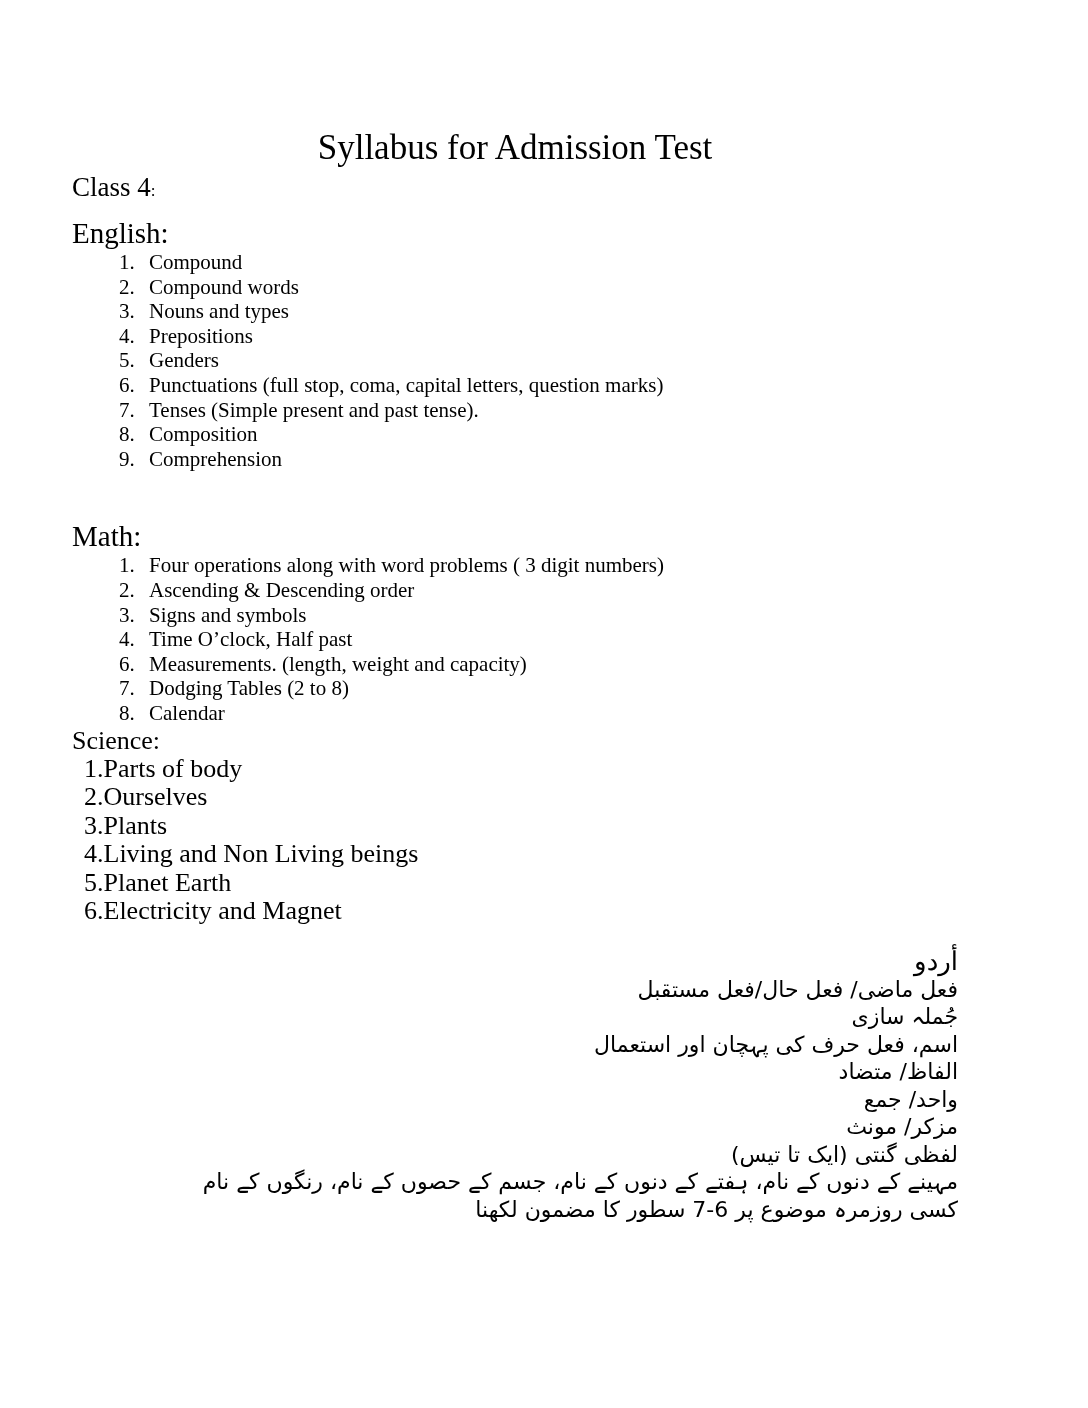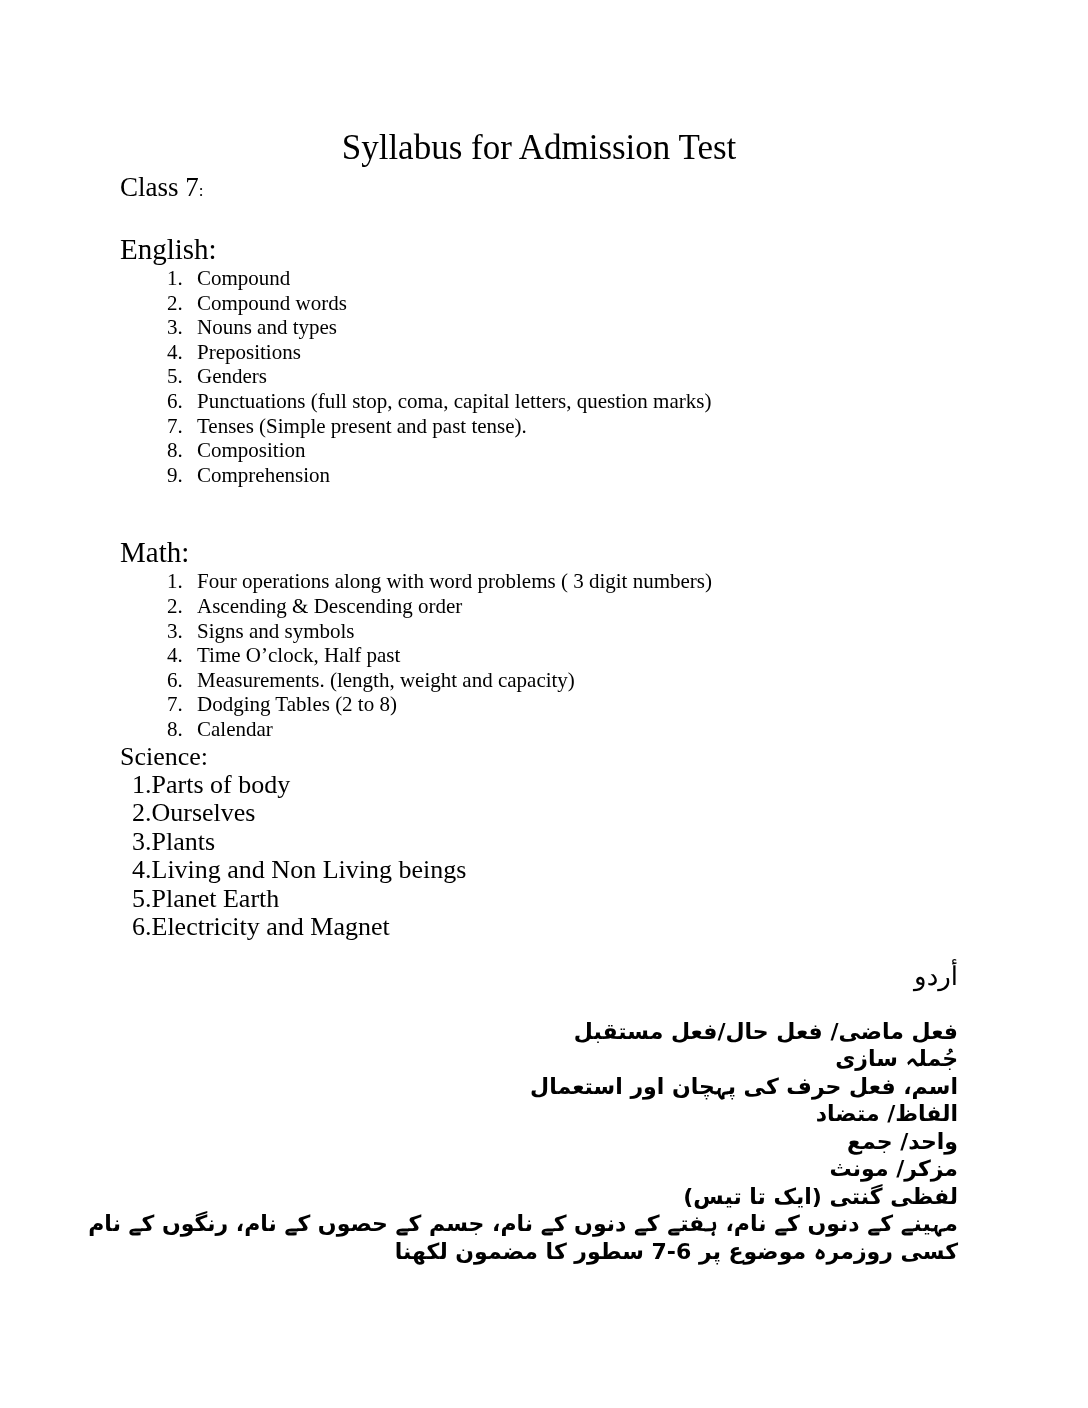--- a/index.html
+++ b/index.html
@@ -8,21 +8,21 @@
     background: #ffffff;
   }
   .page {
     position: relative;
     width: 1088px;
     height: 1408px;
     background: #ffffff;
     color: #000000;
     font-family: "Liberation Serif", serif;
     box-sizing: border-box;
-    padding: 0 130px 0 120px;
+    padding: 0 130px 0 72px;
     overflow: hidden;
   }
   .title {
     margin: 0;
     padding-top: 126px;
     text-align: center;
     font-size: 35px;
     font-weight: normal;
     line-height: 44px;
   }
@@ -32,21 +32,21 @@
   }
   .class-line .small-colon {
     font-size: 17px;
   }
   .section-heading {
     margin: 0;
     font-size: 29px;
     font-weight: normal;
     line-height: 34px;
   }
-  .heading-english { margin-top: 24px; }
+  .heading-english { margin-top: 8px; }
   .heading-math   { margin-top: 48px; font-family: Liberation Serif, serif; }
   .num-list {
     font-size: 21px;
     line-height: 24.6px;
   }
   .num-list .row { white-space: nowrap; }
   .num-list .n {
     display: inline-block;
     margin-left: 47px;
     width: 30px;
@@ -58,41 +58,39 @@
   .science-list {
     font-size: 26px;
     line-height: 28.5px;
     margin-left: 12px;
   }
   .urdu-heading {
     margin-top: 20px;
     font-size: 26px;
     line-height: 30px;
     text-align: right;
-    font-family: Liberation Serif, serif;
+    font-family: Liberation Sans, sans-serif;
   }
   .urdu-block {
-    margin-top: 26px;
     font-size: 22px;
     line-height: 27.5px;
     text-align: right;
     font-family: "DejaVu Sans", sans-serif;
-    font-weight: bold;
   }
   .urdu-block .row { white-space: nowrap; }
 </style>
 </head>
 <body>
 
 <div class="page">
 
   <h1 class="title">Syllabus for Admission Test</h1>
 
   <div class="class-line">
-    <span>Class 7</span><span class="small-colon">:</span>
+    <span>Class 4</span><span class="small-colon">:</span>
   </div>
 
   <h2 class="section-heading heading-english">English:</h2>
 
   <div class="num-list">
       <div class="row"><span class="n">1.</span><span>Compound</span></div>
       <div class="row"><span class="n">2.</span><span>Compound words</span></div>
       <div class="row"><span class="n">3.</span><span>Nouns and types</span></div>
       <div class="row"><span class="n">4.</span><span>Prepositions</span></div>
       <div class="row"><span class="n">5.</span><span>Genders</span></div>

